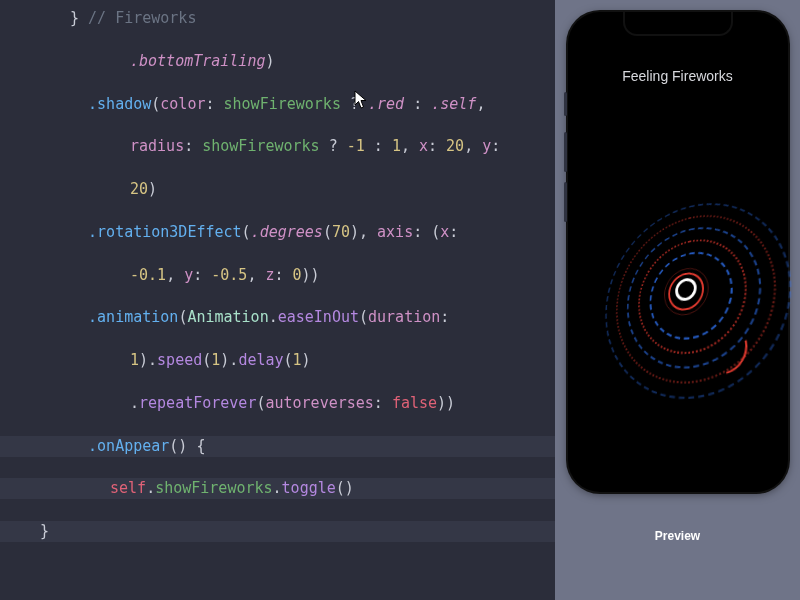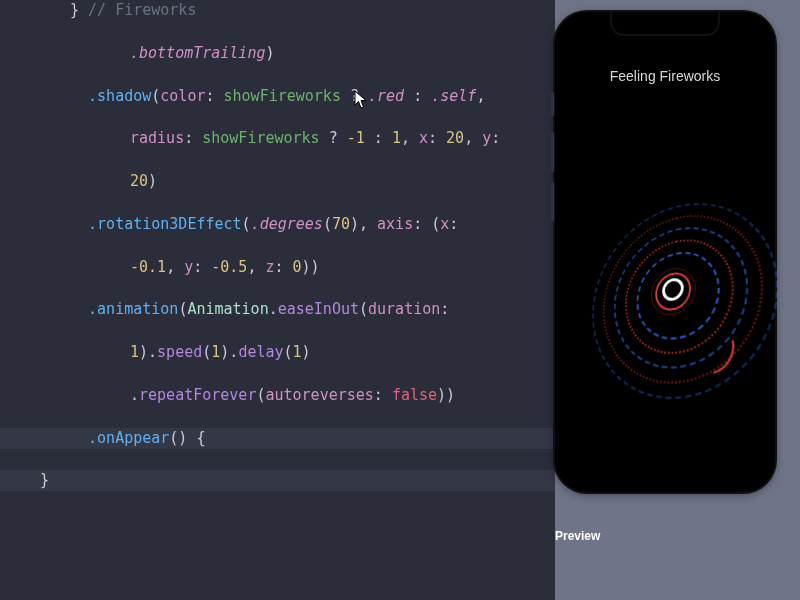--- a/index.html
+++ b/index.html
@@ -8,31 +8,32 @@
     background: #2b2d3a;
     font-family: "SF Mono", Menlo, Consolas, monospace;
     font-size: 15px;
     line-height: 1.45;
     display: flex;
   }
   .editor {
     width: 555px;
     height: 600px;
     background: #2b2d3a;
+    padding-top: 8px;
     color: #c9ccd6;
     position: relative;
     overflow: hidden;
   }
   .preview-pane {
     width: 245px;
     height: 600px;
     background: #6f7488;
     display: flex;
     flex-direction: column;
-    align-items: flex-start;
+    align-items: center;
     padding-top: 12px;
   }
   .phone {
     width: 220px;
     height: 480px;
     background: #000;
     border-radius: 32px;
     position: relative;
     box-shadow: 0 0 0 2px #111, 0 2px 10px rgba(0,0,0,.5);
   }
@@ -127,20 +128,21 @@
 <div class="line ind3"><span class="tk-enum">.bottomTrailing</span><span class="tk-punc">)</span></div>
 <div class="line ind1">  <span class="tk-method">.shadow</span><span class="tk-punc">(</span><span class="tk-key">color</span><span class="tk-punc">: </span><span class="tk-prop">showFireworks</span><span class="tk-punc"> ? </span><span class="tk-enum">.red</span><span class="tk-punc"> : </span><span class="tk-enum">.self</span><span class="tk-punc">,</span></div>
 <div class="line ind3"><span class="tk-key">radius</span><span class="tk-punc">: </span><span class="tk-prop">showFireworks</span><span class="tk-punc"> ? </span><span class="tk-num">-1</span><span class="tk-punc"> : </span><span class="tk-num">1</span><span class="tk-punc">, </span><span class="tk-key">x</span><span class="tk-punc">: </span><span class="tk-num">20</span><span class="tk-punc">, </span><span class="tk-key">y</span><span class="tk-punc">:</span></div>
 <div class="line ind3"><span class="tk-num">20</span><span class="tk-punc">)</span></div>
 <div class="line ind1">  <span class="tk-method">.rotation3DEffect</span><span class="tk-punc">(</span><span class="tk-enum">.degrees</span><span class="tk-punc">(</span><span class="tk-num">70</span><span class="tk-punc">)</span><span class="tk-punc">, </span><span class="tk-key">axis</span><span class="tk-punc">: (</span><span class="tk-key">x</span><span class="tk-punc">:</span></div>
 <div class="line ind3"><span class="tk-num">-0.1</span><span class="tk-punc">, </span><span class="tk-key">y</span><span class="tk-punc">: </span><span class="tk-num">-0.5</span><span class="tk-punc">, </span><span class="tk-key">z</span><span class="tk-punc">: </span><span class="tk-num">0</span><span class="tk-punc">))</span></div>
 <div class="line ind1">  <span class="tk-method">.animation</span><span class="tk-punc">(</span><span class="tk-struct">Animation</span><span class="tk-punc">.</span><span class="tk-call">easeInOut</span><span class="tk-punc">(</span><span class="tk-key">duration</span><span class="tk-punc">:</span></div>
 <div class="line ind3"><span class="tk-num">1</span><span class="tk-punc">)</span><span class="tk-punc">.</span><span class="tk-call">speed</span><span class="tk-punc">(</span><span class="tk-num">1</span><span class="tk-punc">)</span><span class="tk-punc">.</span><span class="tk-call">delay</span><span class="tk-punc">(</span><span class="tk-num">1</span><span class="tk-punc">)</span></div>
 <div class="line ind3"><span class="tk-punc">.</span><span class="tk-call">repeatForever</span><span class="tk-punc">(</span><span class="tk-key">autoreverses</span><span class="tk-punc">: </span><span class="tk-kw2">false</span><span class="tk-punc">))</span></div>
 <div class="line hl ind1">  <span class="tk-method">.onAppear</span><span class="tk-punc">() {</span></div>
+<div class="line hl ind2"><span class="tk-self">self</span><span class="tk-punc">.</span><span class="tk-prop">showFireworks</span><span class="tk-punc">.</span><span class="tk-call">toggle</span><span class="tk-punc">()</span></div>
 <div class="line hl" style="padding-left:40px;"><span class="tk-punc">}</span></div>
 
 
 
 
 </pre>
   <div class="cursor">
     <svg viewBox="0 0 14 20">
         <path d="M1 1 L1 15 L4.5 11.5 L7 18 L9.5 17 L7 10.5 L12 10.5 Z"></path>
       </svg>

